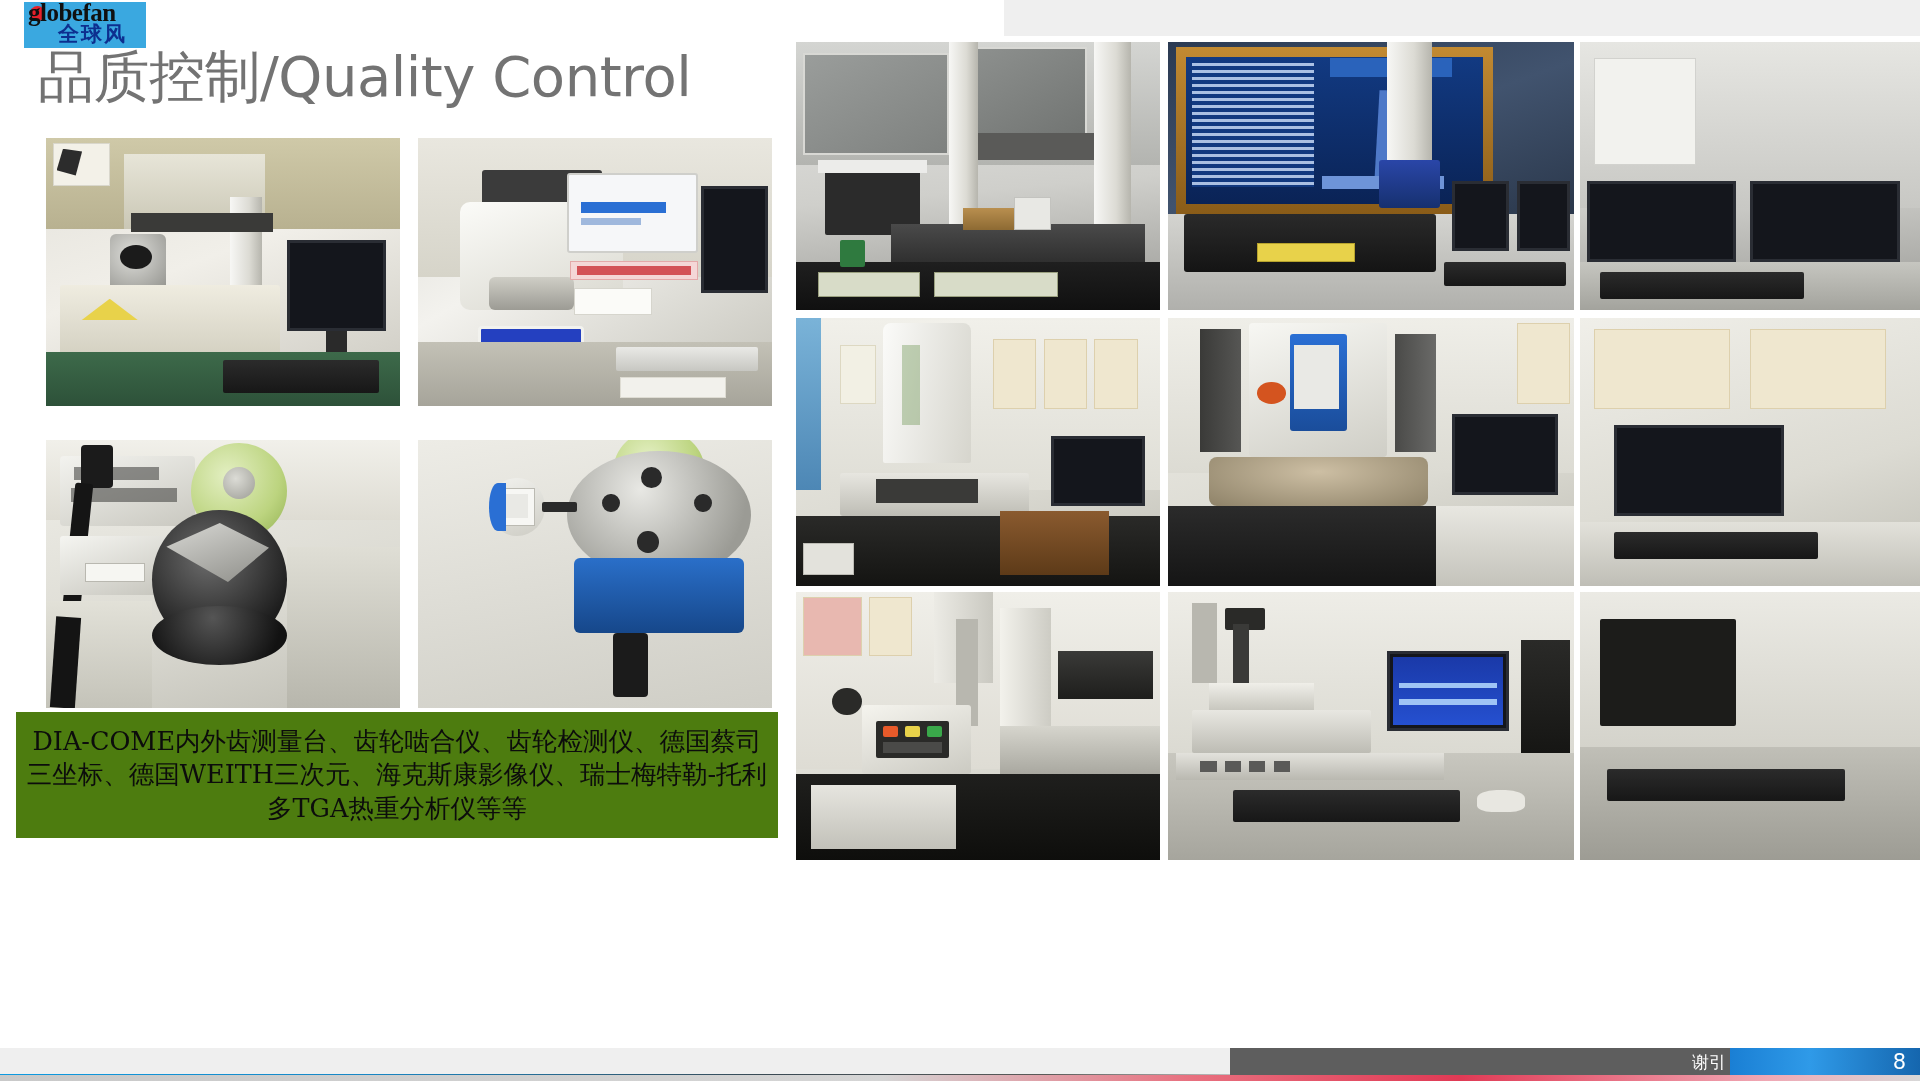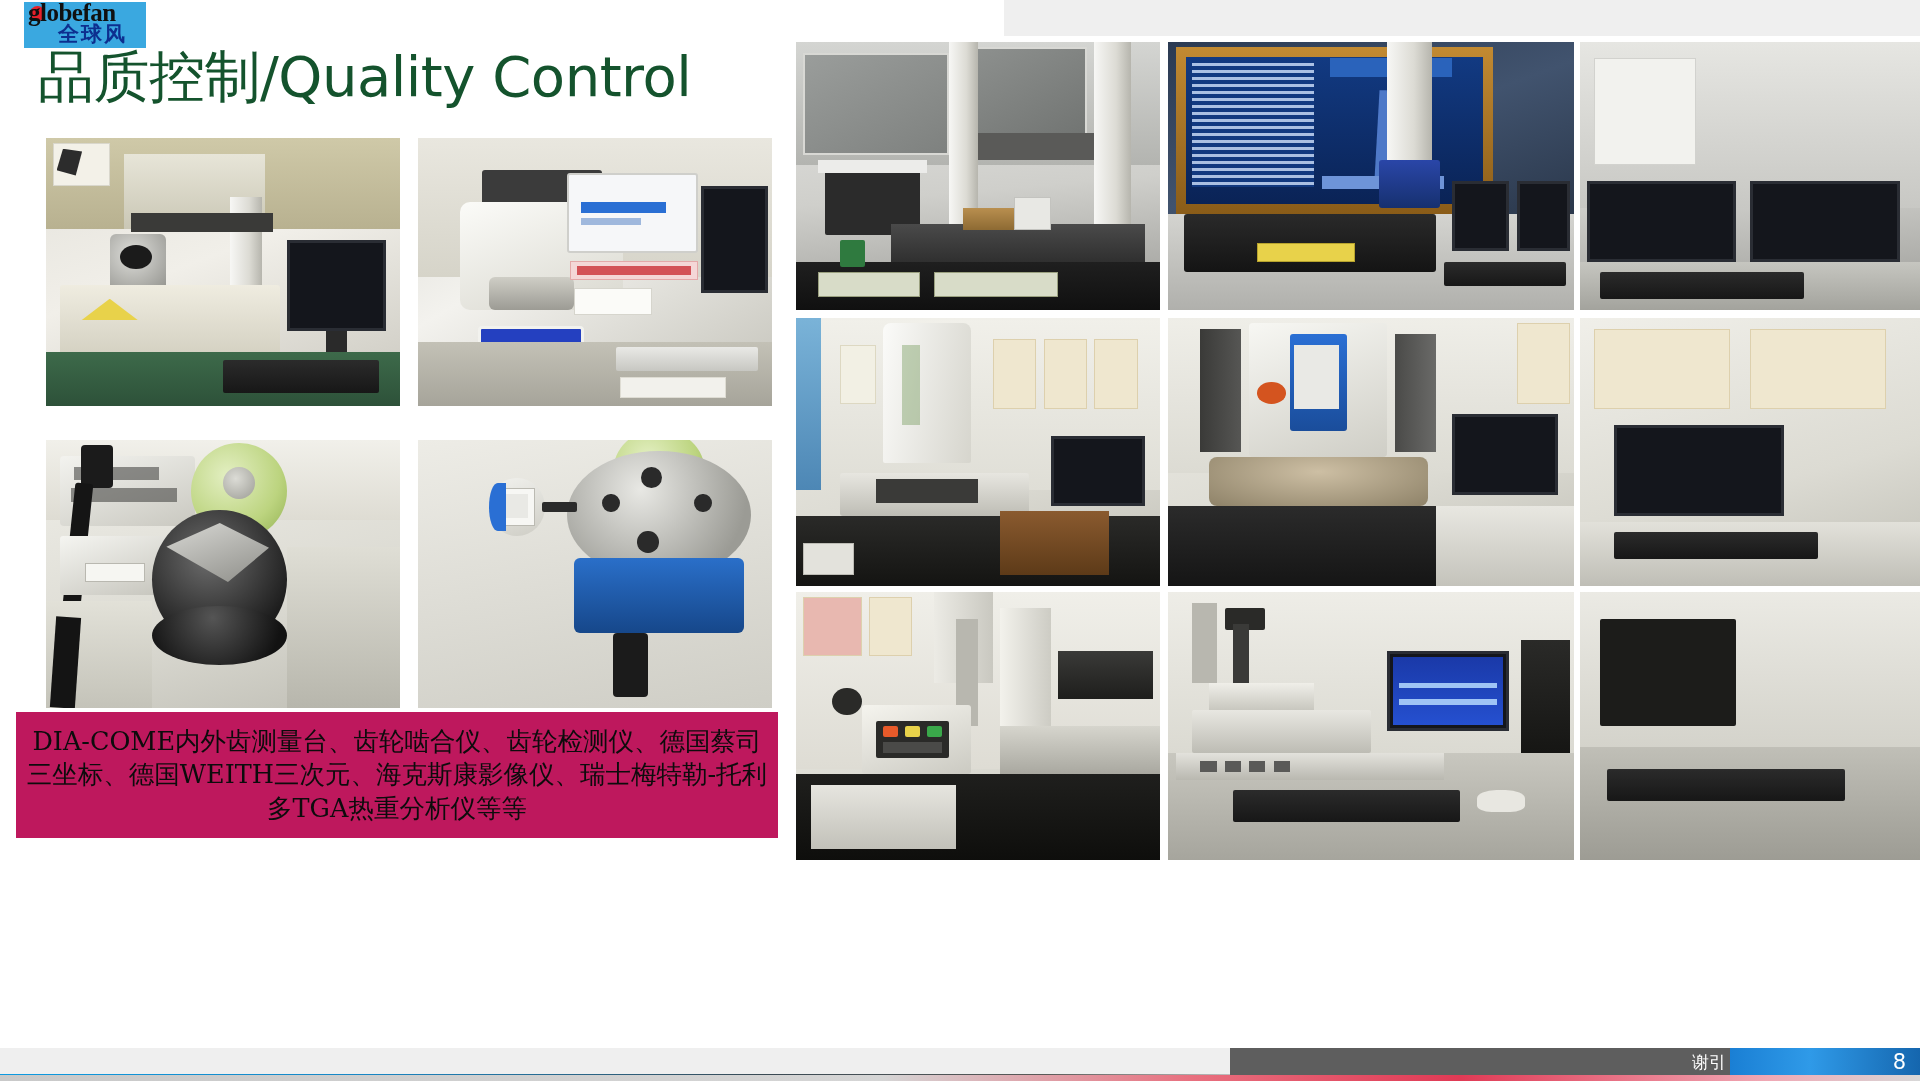--- a/index.html
+++ b/index.html
@@ -40,21 +40,21 @@
     font-family:"DejaVu Serif", serif;
     font-size:21px; font-weight:700; color:#0d2f8f;
     letter-spacing:2px; line-height:24px;
     z-index:3;
   }
 
   
   .title {
     position:absolute; left:38px; top:40px;
     font-family:"DejaVu Sans", sans-serif;
-    font-size:56px; font-weight:400; color:#14532d;
+    font-size:56px; font-weight:400; color:#737373;
     letter-spacing:-0.5px; white-space:nowrap;
   }
 
   
   .photo {
     position:absolute; overflow:hidden; background:#d9d9d9;
   }
   .photo .ph-inner { position:absolute; inset:0; }
 
   
@@ -92,21 +92,21 @@
   .blue-base { position:absolute; background:linear-gradient(180deg,#2a6fc9,#16478a); border-radius:6px; }
   .keyboard { position:absolute; background:linear-gradient(180deg,#2b2b2b,#171717); border-radius:2px; }
   .kbd-w { position:absolute; background:linear-gradient(180deg,#e9e9e6,#c7c7c2); border-radius:2px; }
   .wood-frame { position:absolute; background:linear-gradient(180deg,#c28a32,#8a5c18); }
   .wood-frame .inner { position:absolute; inset:10px; background:linear-gradient(180deg,#123a82,#0a2356); }
   .posterwall { position:absolute; background:#efe7cf; border:1px solid #ddd0ad; }
 
   
   .caption-box {
     position:absolute; left:16px; top:712px; width:762px; height:126px;
-    background:#be185d;
+    background:#4d7c0f;
     display:flex; align-items:center; justify-content:center;
     padding:4px 4px;
   }
   .caption-text {
     font-family:"DejaVu Serif", serif;
     font-size:25.5px; font-weight:400; color:#0c0c0c;
     line-height:1.30; text-align:center; letter-spacing:0px;
     width:100%;
   }
 

